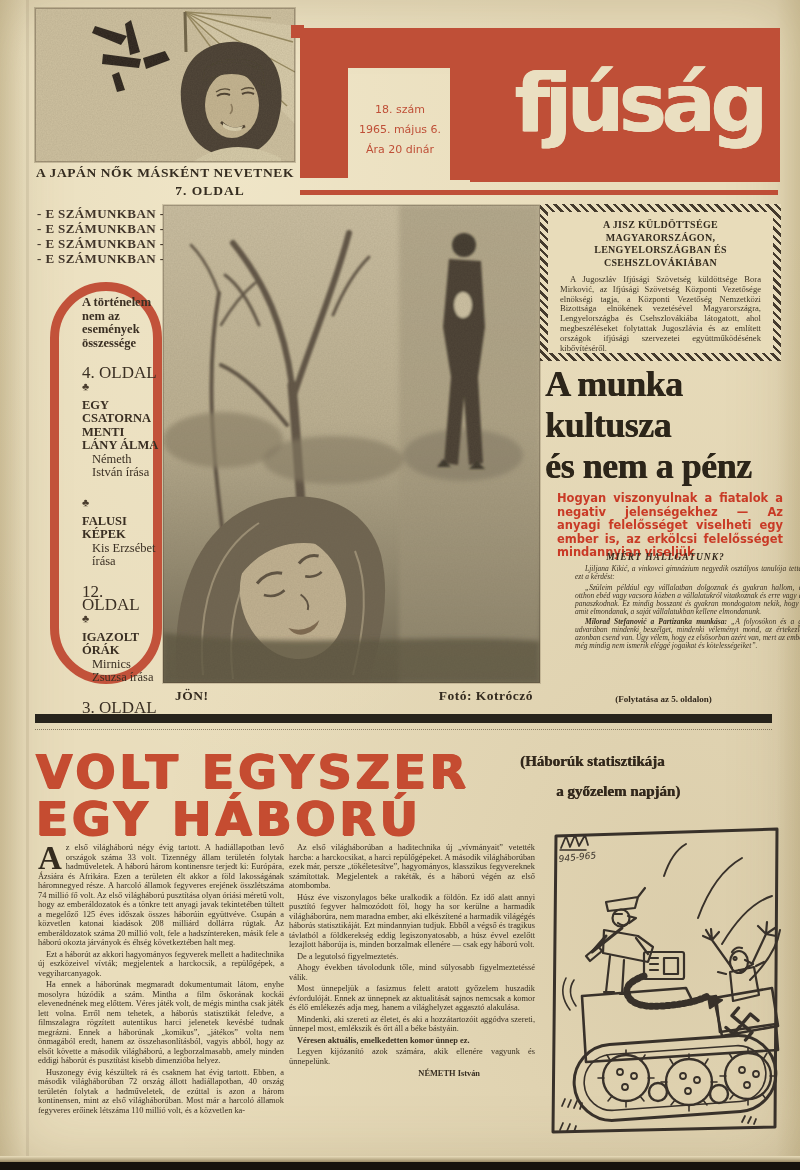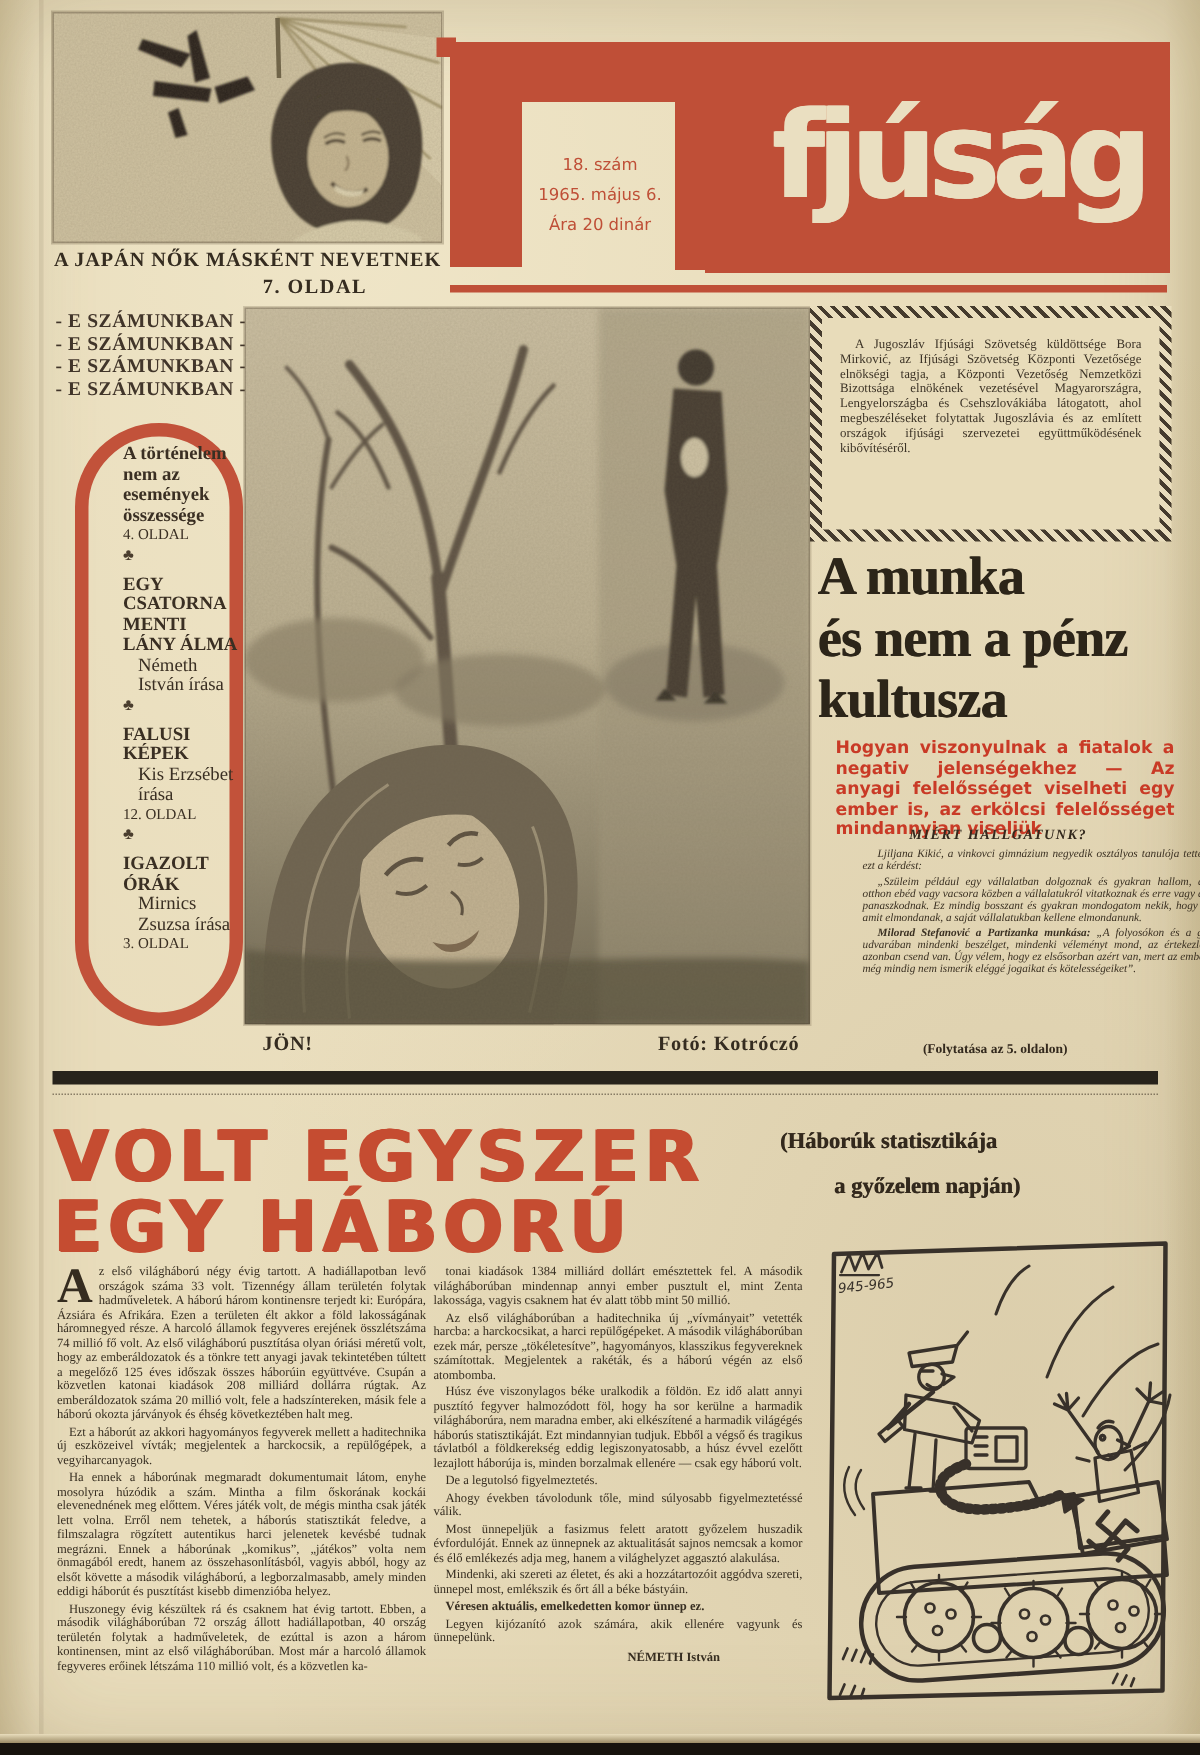--- a/index.html
+++ b/index.html
@@ -31,21 +31,21 @@
     text-shadow:.6px 0 0 #eadfc1,-.6px 0 0 #eadfc1;}
   .m-date{left:350px;top:100px;width:100px;text-align:center;font-family:"DejaVu Sans","Liberation Sans",sans-serif;
     font-weight:normal;font-size:11px;line-height:20px;color:#bf4f37;}
   .m-rule{left:300px;top:190px;width:478px;height:5px;background:#bf4f37;}
   
   .sb-capsule{left:50px;top:282px;width:112px;height:402px;border:9px solid #c2523a;border-radius:58px;box-sizing:border-box;}
   .sb-list{left:82px;top:296px;width:80px;}
   .sb-item{margin-bottom:7px;}
   .sb-title{font-weight:bold;font-size:12.5px;line-height:13.5px;color:#3a2f23;}
   .sb-author{font-size:12.5px;line-height:13.5px;padding-left:10px;color:#3a2f23;}
-  .sb-page{font-size:10px;line-height:13.5px;color:#3a2f23;}
+  .sb-page{font-size:17px;line-height:13.5px;color:#3a2f23;margin-top:16px;}
   .sb-orn{font-size:11px;line-height:12px;color:#4a3d2e;}
   
   .photo-main{left:163px;top:205px;width:377px;height:478px;box-shadow:0 0 0 1px rgba(80,64,40,.2);}
   .cap-main-l{left:175px;top:688px;font-weight:bold;font-size:13.5px;letter-spacing:.5px;color:#352c20;}
   .cap-main-r{left:163px;top:688px;width:370px;text-align:right;font-weight:bold;font-size:13.5px;letter-spacing:.5px;color:#352c20;}
   .black-rule{left:35px;top:714px;width:737px;height:9px;background:#27231b;}
   .hairline{left:35px;top:729px;width:737px;height:0;border-top:1px dotted rgba(60,50,35,.55);}
   
   .jisz-outer{left:540px;top:204px;width:241px;height:157px;box-sizing:border-box;
     background:repeating-linear-gradient(45deg,#453b2d 0 2.5px,#e9ddbc 2.5px 6px);}
@@ -258,28 +258,29 @@
       <rect width="377" height="478" fill="none" stroke="#4a3d2a" stroke-opacity="0.3" stroke-width="2"></rect>
     </svg>
   </div>
   <div class="abs cap-main-l">JÖN!</div>
   <div class="abs cap-main-r">Fotó: Kotróczó</div>
   <div class="abs black-rule"></div>
   <div class="abs hairline"></div>
 
   <div class="abs jisz-outer">
     <div class="jisz-inner">
+      <div class="jisz-title">A JISZ KÜLDÖTTSÉGE MAGYARORSZÁGON, LENGYELORSZÁGBAN ÉS CSEHSZLOVÁKIÁBAN</div>
       <div class="jisz-body">A Jugoszláv Ifjúsági Szövetség küldöttsége Bora Mirković, az Ifjúsági Szövetség Központi Vezetősége elnökségi tagja, a Központi Vezetőség Nemzetközi Bizottsága elnökének vezetésével Magyarországra, Lengyelországba és Csehszlovákiába látogatott, ahol megbeszéléseket folytattak Jugoszlávia és az említett országok ifjúsági szervezetei együttműködésének kibővítéséről.</div>
     </div>
   </div>
 
   <div class="abs munka-headline">
       <div>A munka</div>
+      <div>kultusza</div>
       <div>és nem a pénz</div>
-      <div>kultusza</div>
     </div>
   <div class="abs munka-subhead">Hogyan viszonyulnak a fiatalok a negativ jelenségekhez — Az anyagi felelősséget viselheti egy ember is, az erkölcsi felelősséget mindannyian viseljük</div>
   <div class="abs munka-kicker">MIÉRT HALLGATUNK?</div>
   <div class="abs munka-body">
       <div class="m-par"><span class="m-lead"></span><span>Ljiljana Kikić, a vinkovci gimnázium negyedik osztályos tanulója tette fel ezt a kérdést:</span></div>
       <div class="m-par"><span class="m-lead"></span><span>„Szüleim például egy vállalatban dolgoznak és gyakran hallom, amit otthon ebéd vagy vacsora közben a vállalatukról vitatkoznak és erre vagy arra panaszkodnak. Ez mindig bosszant és gyakran mondogatom nekik, hogy azt, amit elmondanak, a saját vállalatukban kellene elmondanunk.</span></div>
       <div class="m-par"><span class="m-lead">Milorad Stefanović a Partizanka munkása: </span><span>„A folyosókon és a gyár udvarában mindenki beszélget, mindenki véleményt mond, az értekezleten azonban csend van. Úgy vélem, hogy ez elsősorban azért van, mert az emberek még mindig nem ismerik eléggé jogaikat és kötelességeiket”.</span></div>
     </div>
   <div class="abs munka-cont">(Folytatása az 5. oldalon)</div>
 
@@ -296,21 +297,20 @@
     <div class="w-par nofirst"><span class="dropcap">A</span><span>z első világháború négy évig tartott. A hadiállapotban levő országok száma 33 volt. Tizennégy állam területén folytak hadműveletek. A háború három kontinensre terjedt ki: Európára, Ázsiára és Afrikára. Ezen a területen élt akkor a föld lakosságának háromnegyed része. A harcoló államok fegyveres erejének összlétszáma 74 millió fő volt. Az első világháború pusztítása olyan óriási méretű volt, hogy az emberáldozatok és a tönkre tett anyagi javak tekintetében túltett a megelőző 125 éves időszak összes háborúin együttvéve. Csupán a közvetlen katonai kiadások 208 milliárd dollárra rúgtak. Az emberáldozatok száma 20 millió volt, fele a hadszíntereken, másik fele a háború okozta járványok és éhség következtében halt meg.</span></div>
     <div>
         <div class="w-par">Ezt a háborút az akkori hagyományos fegyverek mellett a haditechnika új eszközeivel vívták; megjelentek a harckocsik, a repülőgépek, a vegyiharcanyagok.</div>
         <div class="w-par">Ha ennek a háborúnak megmaradt dokumentumait látom, enyhe mosolyra húzódik a szám. Mintha a film őskorának kockái elevenednének meg előttem. Véres játék volt, de mégis mintha csak játék lett volna. Erről nem tehetek, a háborús statisztikát feledve, a filmszalagra rögzített autentikus harci jelenetek kevésbé tudnak megrázni. Ennek a háborúnak „komikus”, „játékos” volta nem önmagából eredt, hanem az összehasonlításból, vagyis abból, hogy az elsőt követte a második világháború, a legborzalmasabb, amely minden eddigi háborút és pusztítást kisebb dimenzióba helyez.</div>
         <div class="w-par">Huszonegy évig készültek rá és csaknem hat évig tartott. Ebben, a második világháborúban 72 ország állott hadiállapotban, 40 ország területén folytak a hadműveletek, de ezúttal is azon a három kontinensen, mint az első világháborúban. Most már a harcoló államok fegyveres erőinek létszáma 110 millió volt, és a közvetlen ka-</div>
       </div>
   </div>
 
   <div class="abs war-col war-col2">
     <div>
-        <div class="w-par">tonai kiadások 1384 milliárd dollárt emésztettek fel. A második világháborúban mindennap annyi ember pusztult el, mint Zenta lakossága, vagyis csaknem hat év alatt több mint 50 millió.</div>
         <div class="w-par">Az első világháborúban a haditechnika új „vívmányait” vetették harcba: a harckocsikat, a harci repülőgépeket. A második világháborúban ezek már, persze „tökéletesítve”, hagyományos, klasszikus fegyvereknek számítottak. Megjelentek a rakéták, és a háború végén az első atombomba.</div>
         <div class="w-par">Húsz éve viszonylagos béke uralkodik a földön. Ez idő alatt annyi pusztító fegyver halmozódott föl, hogy ha sor kerülne a harmadik világháborúra, nem maradna ember, aki elkészítené a harmadik világégés háborús statisztikáját. Ezt mindannyian tudjuk. Ebből a végső és tragikus távlatból a földkerekség eddig legiszonyatosabb, a húsz évvel ezelőtt lezajlott háborúja is, minden borzalmak ellenére — csak egy háború volt.</div>
         <div class="w-par">De a legutolsó figyelmeztetés.</div>
         <div class="w-par">Ahogy években távolodunk tőle, mind súlyosabb figyelmeztetéssé válik.</div>
         <div class="w-par">Most ünnepeljük a fasizmus felett aratott győzelem huszadik évfordulóját. Ennek az ünnepnek az aktualitását sajnos nemcsak a komor és élő emlékezés adja meg, hanem a világhelyzet aggasztó alakulása.</div>
         <div class="w-par">Mindenki, aki szereti az életet, és aki a hozzátartozóit aggódva szereti, ünnepel most, emlékszik és őrt áll a béke bástyáin.</div>
       </div>
     <div class="w-par w-bold">Véresen aktuális, emelkedetten komor ünnep ez.</div>
     <div class="w-par">Legyen kijózanító azok számára, akik ellenére vagyunk és ünnepelünk.</div>
     <div class="w-author">NÉMETH István</div>

